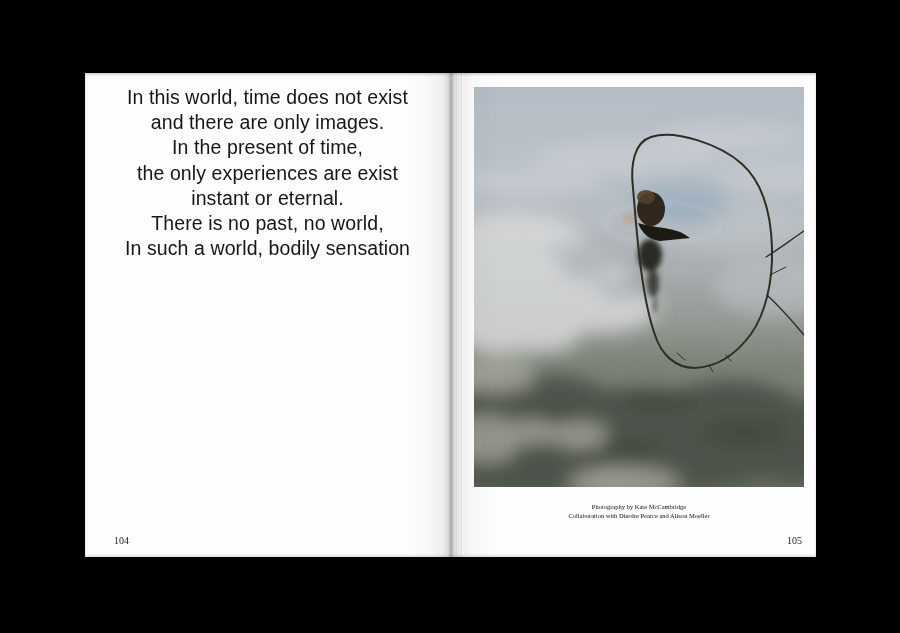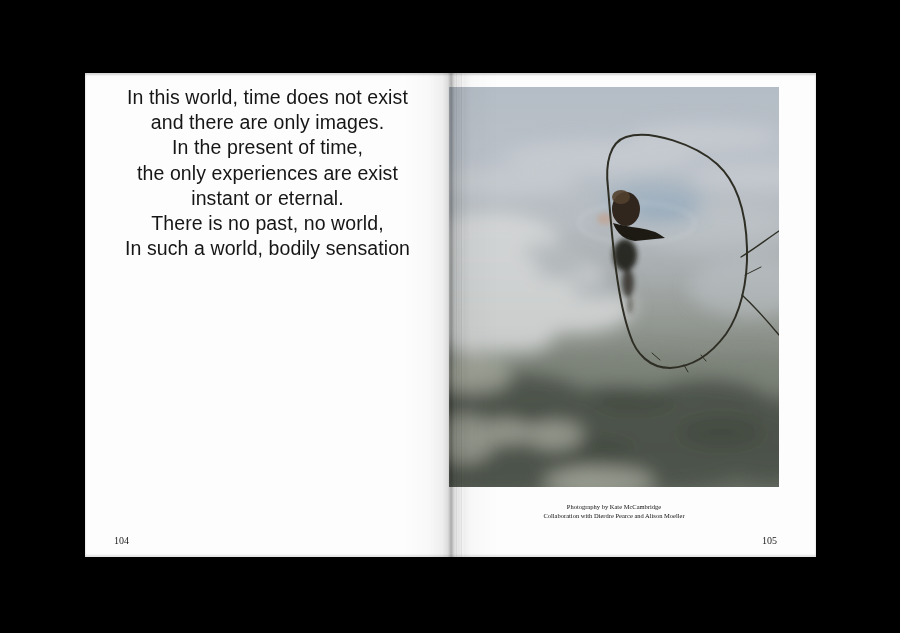--- a/index.html
+++ b/index.html
@@ -17,21 +17,21 @@
     position: absolute;
     left: 85px; top: 73px;
     width: 731px; height: 484px;
     background: #fdfdfd;
     box-shadow: inset 0 2px 2px rgba(0,0,0,.16), inset 0 -2px 2px rgba(0,0,0,.10);
   }
   .page {
     position: absolute; top: 0; height: 100%;
   }
   .page.left  { left: 0;   width: 365px; }
-  .page.right { left: 347px; width: 366px; }
+  .page.right { left: 372px; width: 366px; }
 
   
   .gutter {
     position: absolute;
     left: 320px; top: 0;
     width: 110px; height: 100%;
     pointer-events: none;
     background:
       linear-gradient(90deg,
         rgba(0,0,0,0) 0%,

